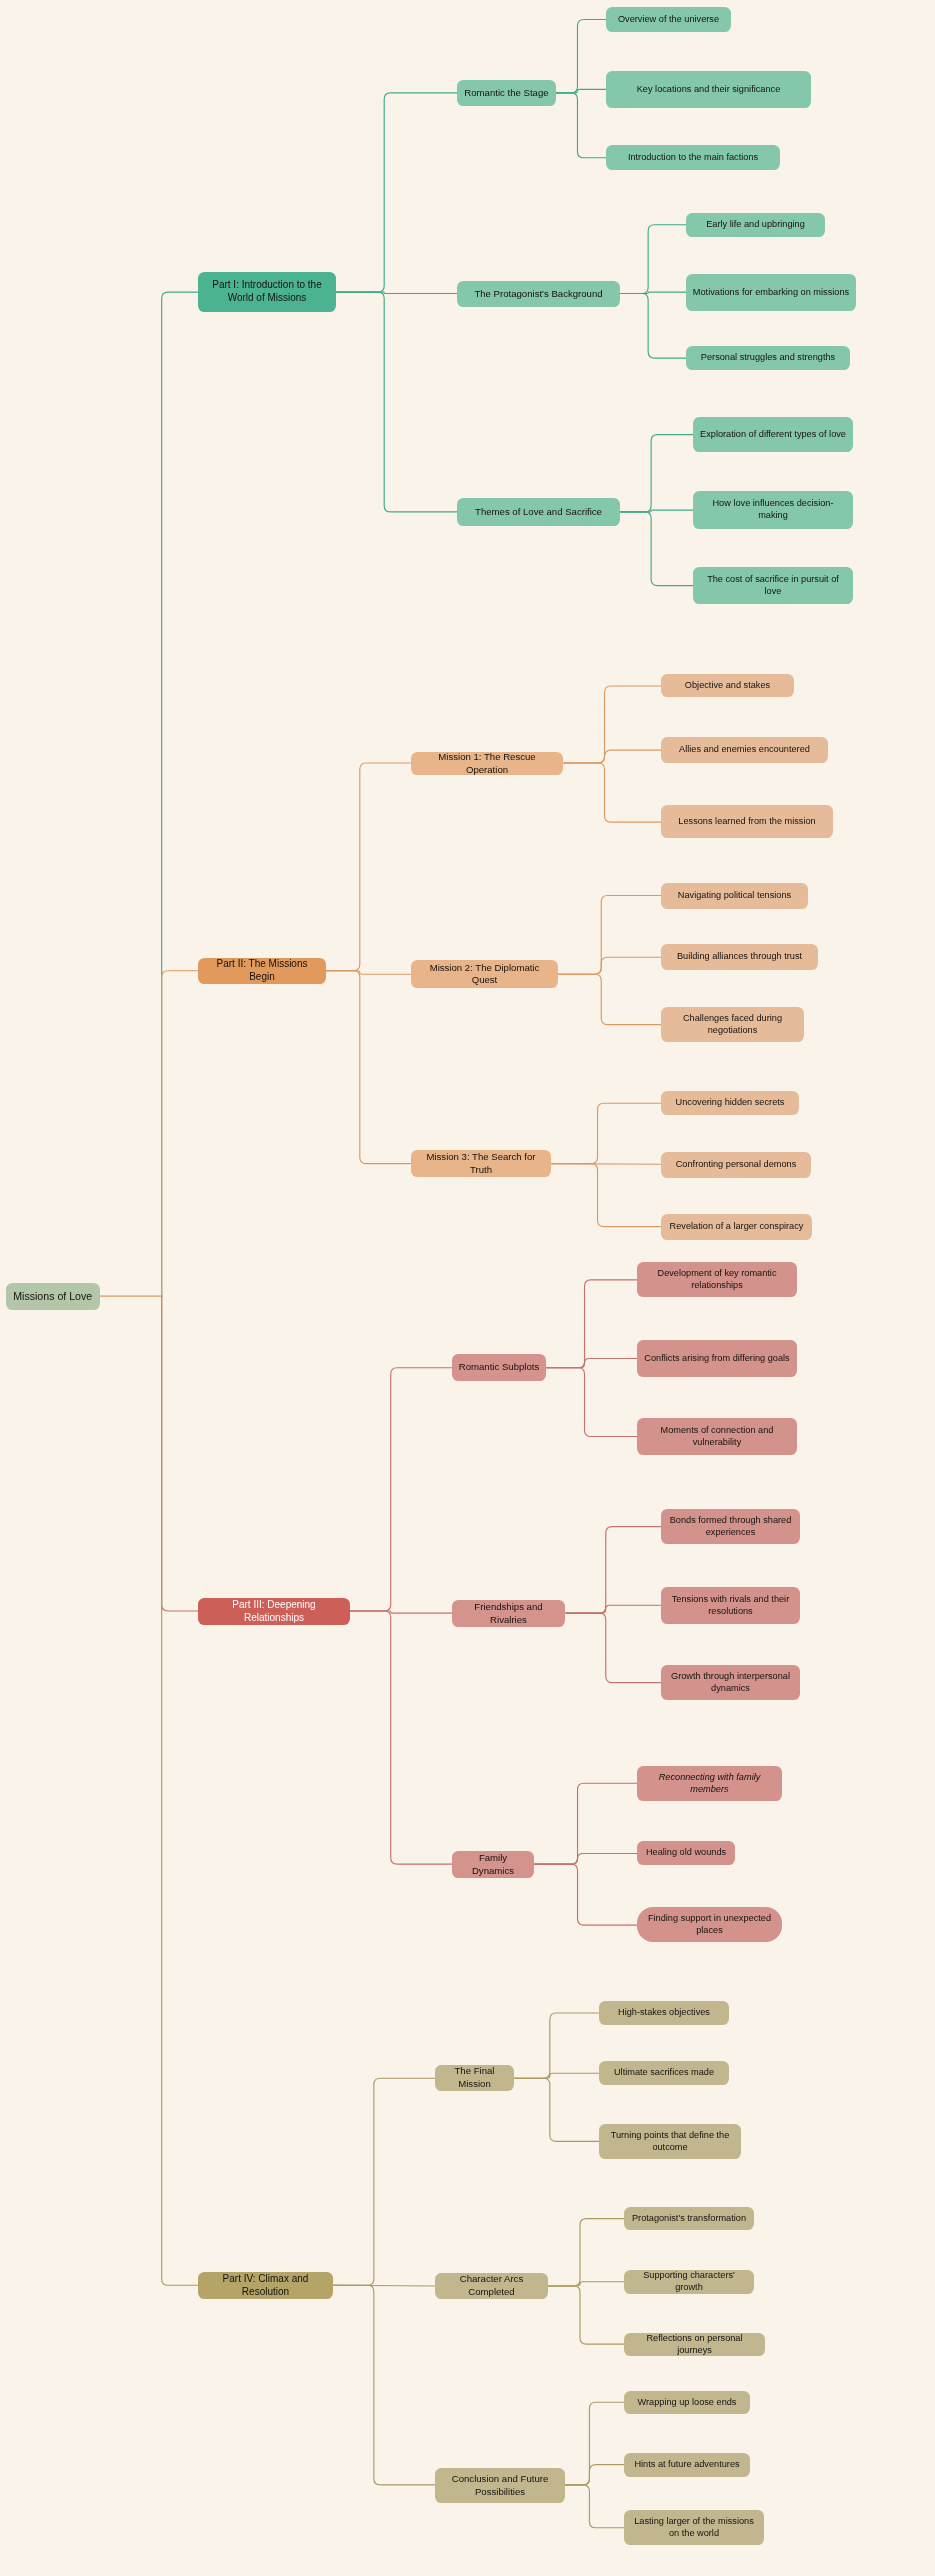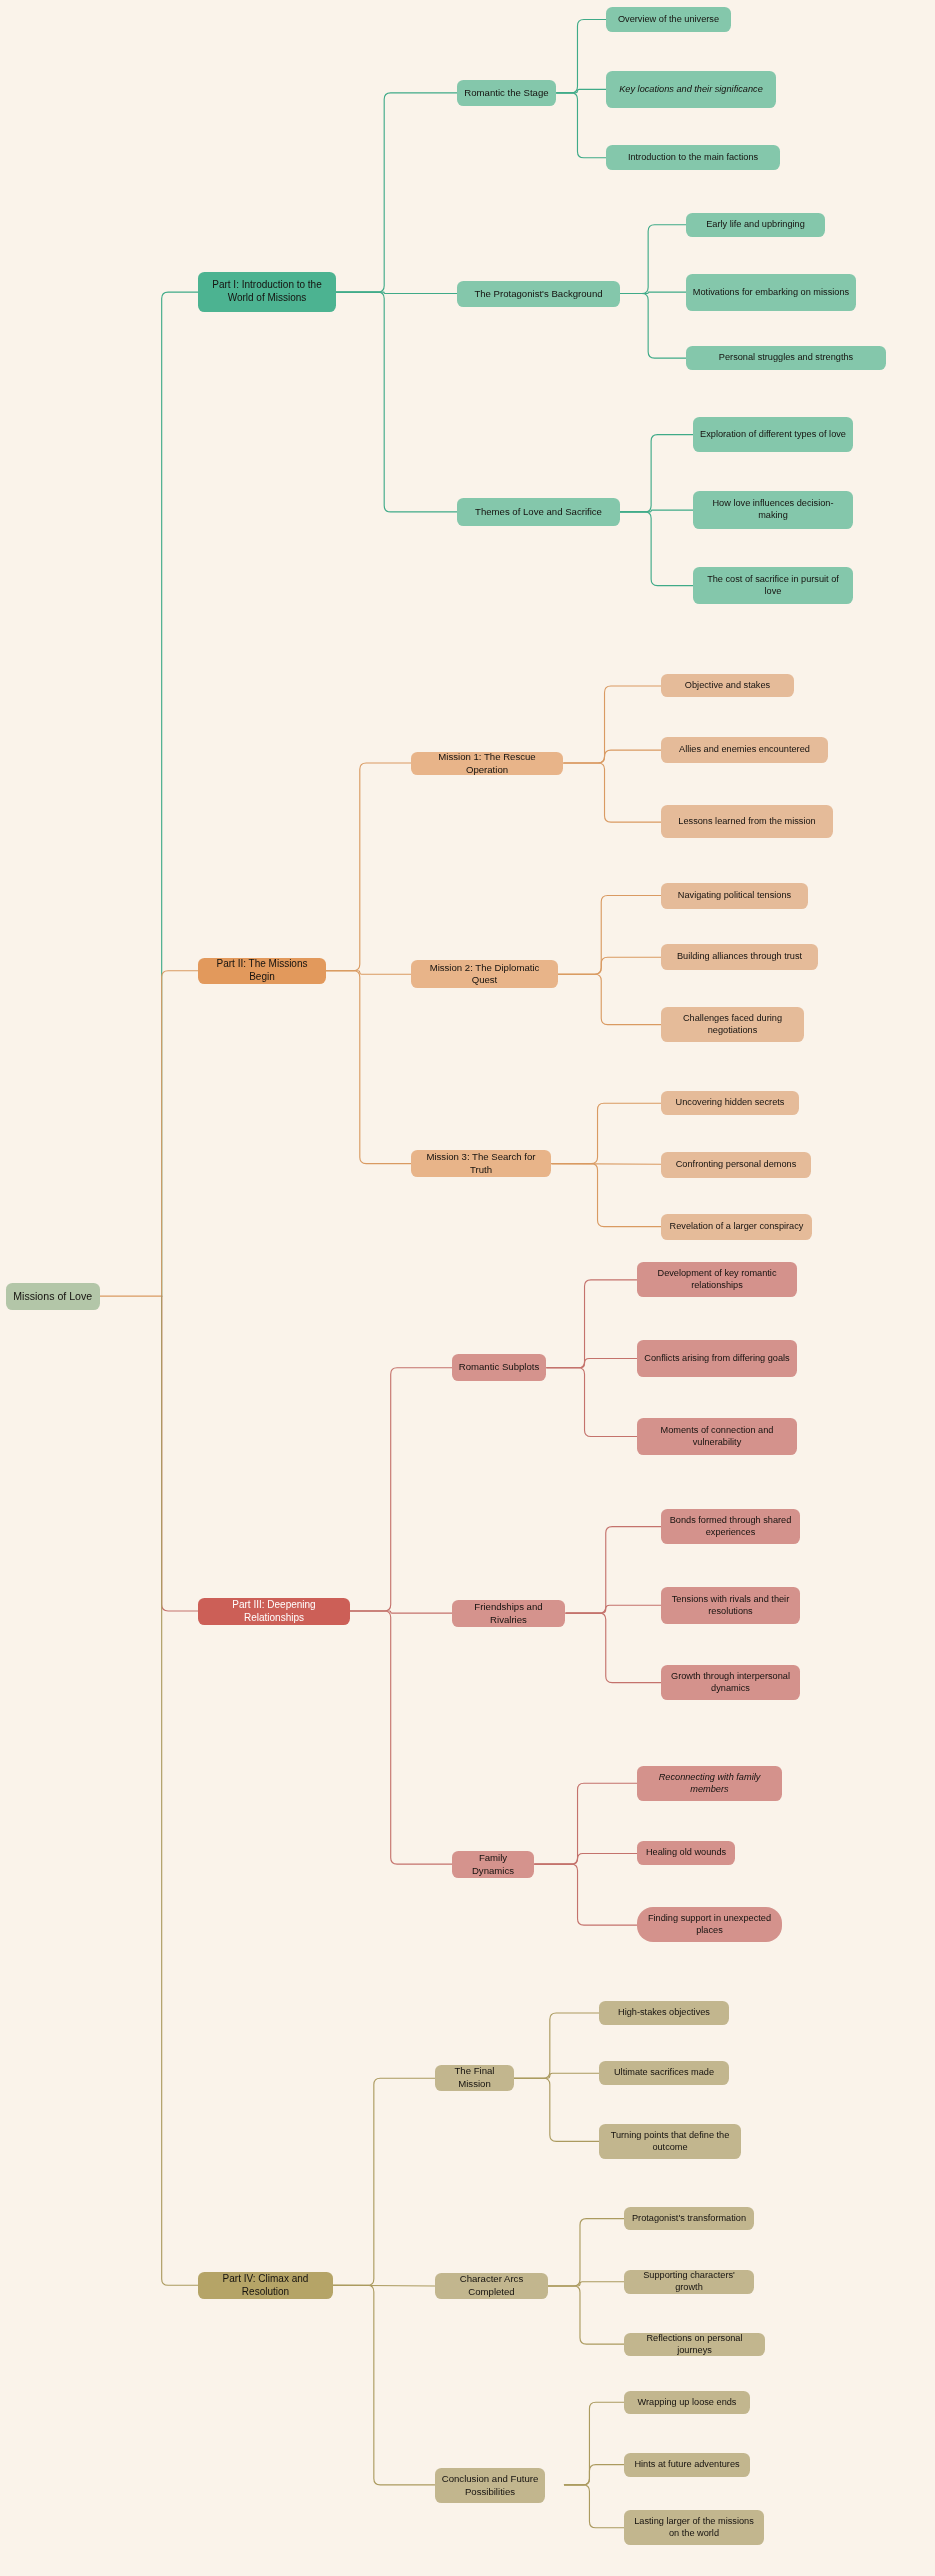--- a/index.html
+++ b/index.html
@@ -146,36 +146,36 @@
       </div>
       <div class="node l1" style="left: 198px; top: 272px; width: 138px; height: 40px; background: rgb(76, 179, 145);">
         <span class="lbl">Part I: Introduction to the World of Missions</span>
       </div>
       <div class="node l2" style="left: 457px; top: 80px; width: 99px; height: 25.5px; background: rgb(132, 199, 171);">
         <span class="lbl">Romantic the Stage</span>
       </div>
       <div class="node l3" style="left: 606px; top: 7px; width: 125px; height: 25px; background: rgb(132, 199, 171);">
         <span class="lbl">Overview of the universe</span>
       </div>
-      <div class="node l3" style="left: 606px; top: 71px; width: 170px; height: 37px; background: rgb(132, 199, 171); font-style: italic;">
+      <div class="node l3" style="left: 606px; top: 71px; width: 205px; height: 37px; background: rgb(132, 199, 171);">
         <span class="lbl">Key locations and their significance</span>
       </div>
       <div class="node l3" style="left: 606px; top: 145px; width: 174px; height: 25px; background: rgb(132, 199, 171);">
         <span class="lbl">Introduction to the main factions</span>
       </div>
       <div class="node l2" style="left: 457px; top: 281px; width: 163px; height: 25.5px; background: rgb(132, 199, 171);">
         <span class="lbl">The Protagonist's Background</span>
       </div>
       <div class="node l3" style="left: 686px; top: 213px; width: 139px; height: 24px; background: rgb(132, 199, 171);">
         <span class="lbl">Early life and upbringing</span>
       </div>
       <div class="node l3" style="left: 686px; top: 274px; width: 170px; height: 37px; background: rgb(132, 199, 171);">
         <span class="lbl">Motivations for embarking on missions</span>
       </div>
-      <div class="node l3" style="left: 686px; top: 346px; width: 200px; height: 24px; background: rgb(132, 199, 171); justify-content: center;">
+      <div class="node l3" style="left: 686px; top: 346px; width: 164px; height: 24px; background: rgb(132, 199, 171); justify-content: center;">
         <span class="lbl">Personal struggles and strengths</span>
       </div>
       <div class="node l2" style="left: 457px; top: 498px; width: 163px; height: 28px; background: rgb(132, 199, 171);">
         <span class="lbl">Themes of Love and Sacrifice</span>
       </div>
       <div class="node l3" style="left: 693px; top: 417px; width: 160px; height: 35px; background: rgb(132, 199, 171);">
         <span class="lbl">Exploration of different types of love</span>
       </div>
       <div class="node l3" style="left: 693px; top: 491px; width: 160px; height: 38px; background: rgb(132, 199, 171);">
         <span class="lbl">How love influences decision-making</span>
@@ -242,21 +242,21 @@
       </div>
       <div class="node l3" style="left: 624px; top: 2207px; width: 130px; height: 23px; background: rgb(194, 182, 142);">
         <span class="lbl">Protagonist's transformation</span>
       </div>
       <div class="node l3" style="left: 624px; top: 2270px; width: 130px; height: 24px; background: rgb(194, 182, 142);">
         <span class="lbl">Supporting characters' growth</span>
       </div>
       <div class="node l3" style="left: 624px; top: 2333px; width: 141px; height: 23px; background: rgb(194, 182, 142);">
         <span class="lbl">Reflections on personal journeys</span>
       </div>
-      <div class="node l2" style="left: 435px; top: 2468px; width: 110px; height: 35px; background: rgb(194, 182, 142); text-align: center;">
+      <div class="node l2" style="left: 435px; top: 2468px; width: 130px; height: 35px; background: rgb(194, 182, 142); text-align: center;">
         <span class="lbl">Conclusion and Future Possibilities</span>
       </div>
       <div class="node l3" style="left: 624px; top: 2391px; width: 126px; height: 23px; background: rgb(194, 182, 142);">
         <span class="lbl">Wrapping up loose ends</span>
       </div>
       <div class="node l3" style="left: 624px; top: 2453px; width: 126px; height: 24px; background: rgb(194, 182, 142);">
         <span class="lbl">Hints at future adventures</span>
       </div>
       <div class="node l3" style="left: 624px; top: 2510px; width: 140px; height: 35px; background: rgb(194, 182, 142);">
         <span class="lbl">Lasting larger of the missions on the world</span>

